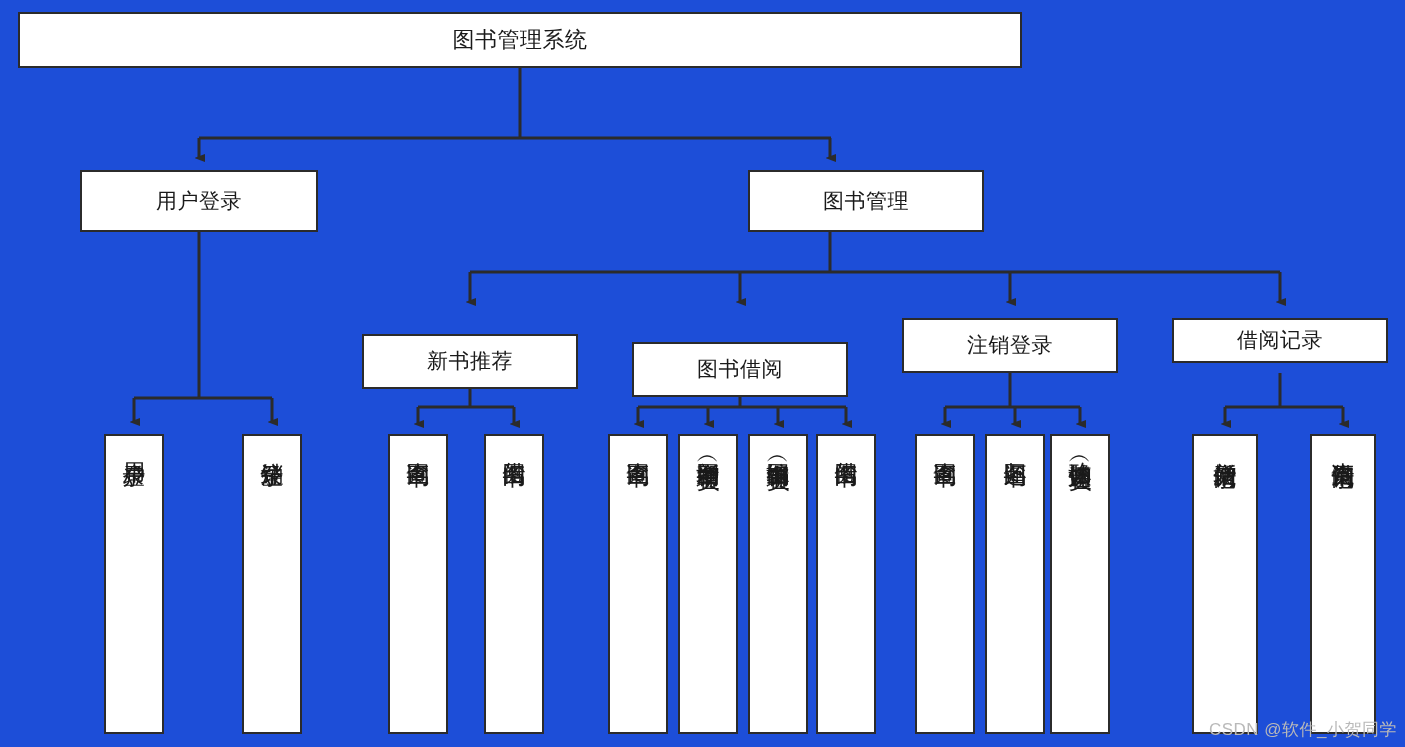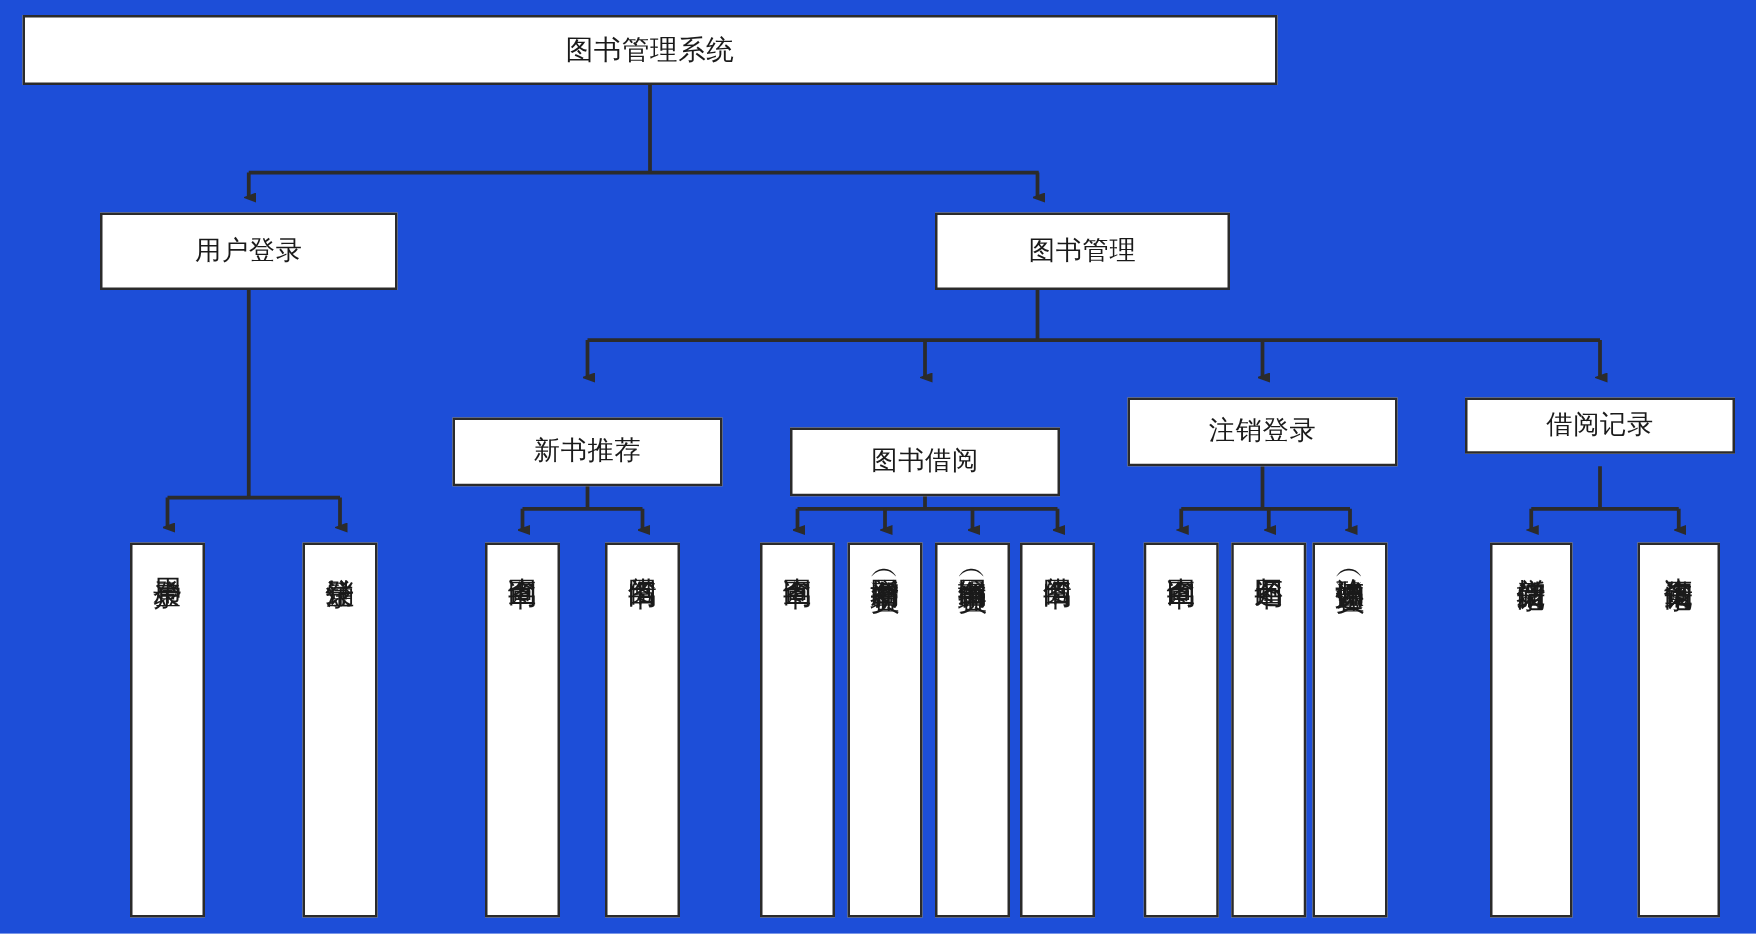--- a/index.html
+++ b/index.html
@@ -181,14 +181,15 @@
   <div class="node vert" style="left:1050px;top:434px;width:60px;height:300px;">
     <span class="label">确认归还（管理员）</span>
   </div>
   <div class="node vert" style="left:1192px;top:434px;width:66px;height:300px;">
     <span class="label">新增借阅记录</span>
   </div>
   <div class="node vert" style="left:1310px;top:434px;width:66px;height:300px;">
     <span class="label">查询借阅记录</span>
   </div>
 
+  <div id="watermark">CSDN @软件_小贺同学</div>
 
 </div>
 
 </body></html>

